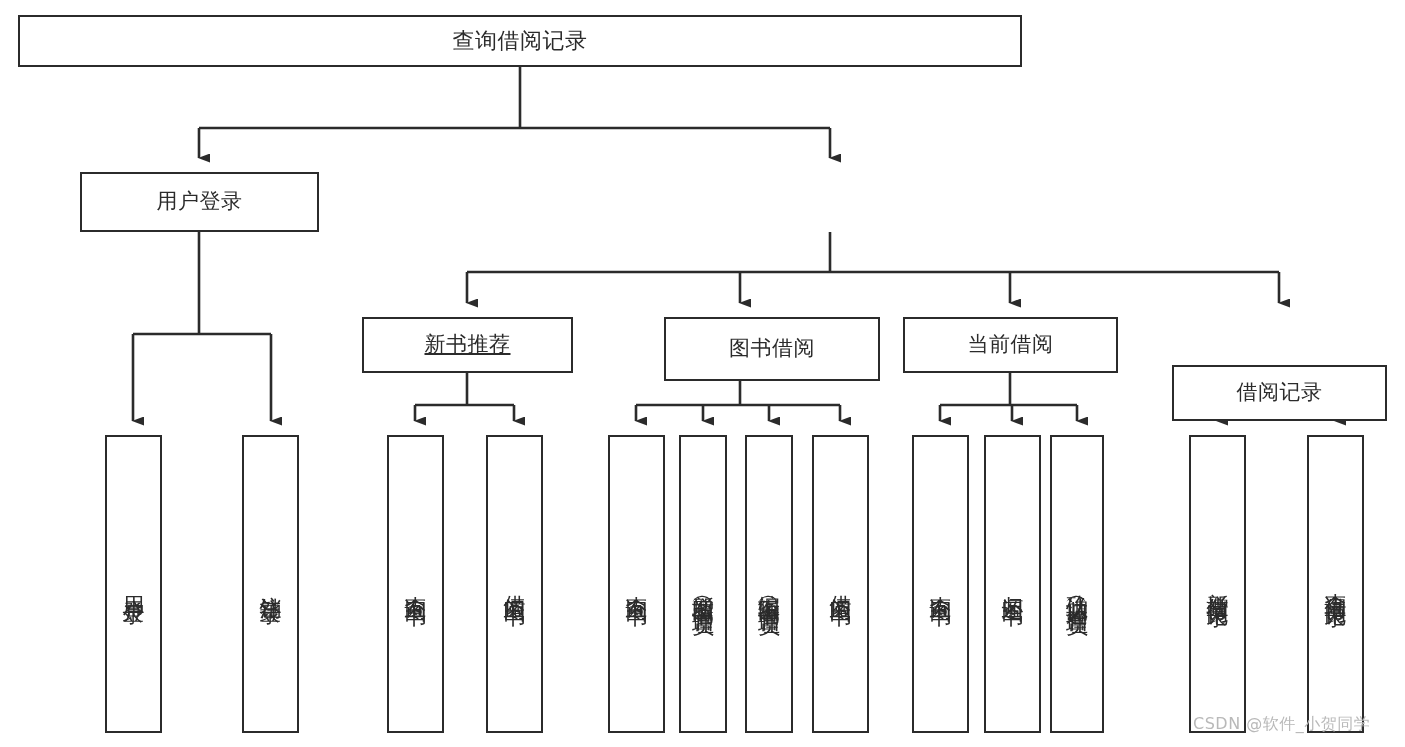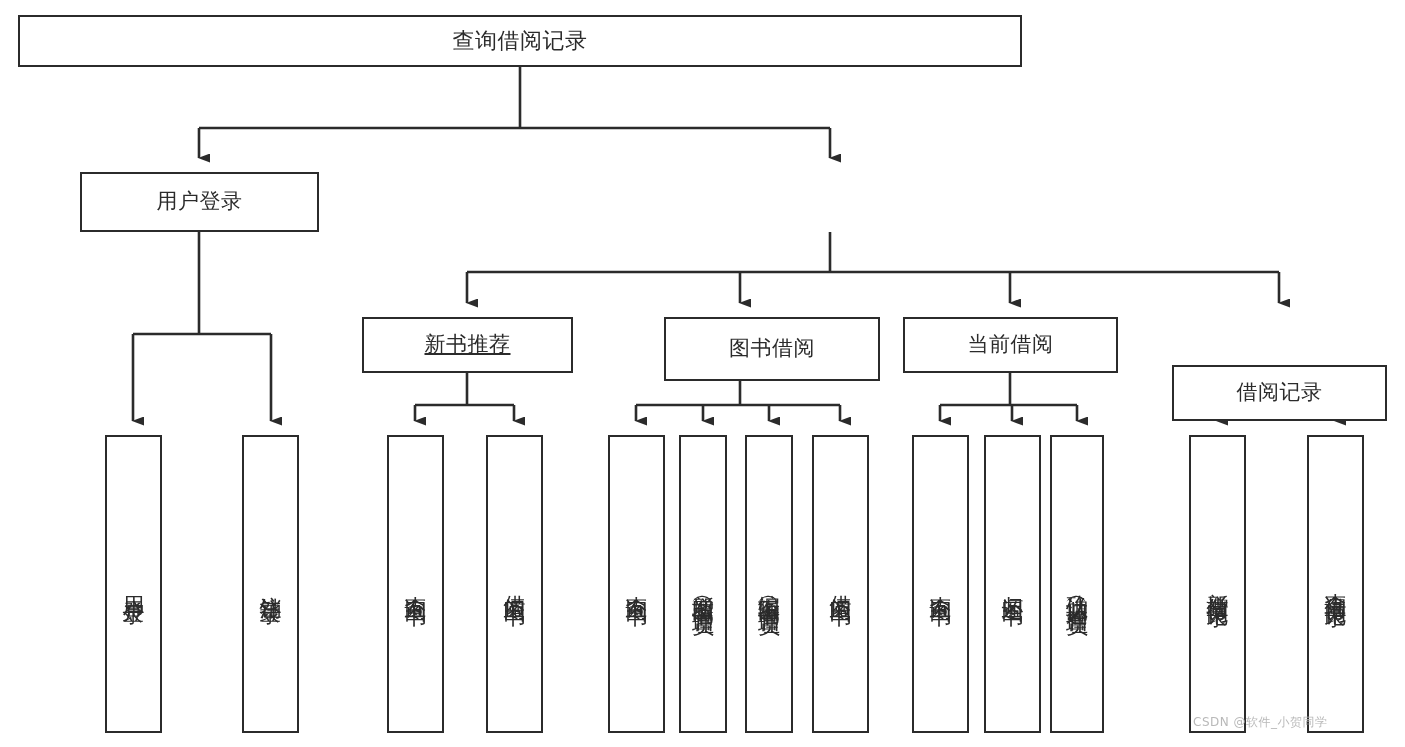--- a/index.html
+++ b/index.html
@@ -60,21 +60,21 @@
     display: flex;
     align-items: center;
     justify-content: center;
   }
   .node.leaf.top-align .node-label {
     align-items: flex-start;
     padding-top: 6px;
   }
   .watermark {
     position: absolute;
-    font-size: 12px;
+    font-size: 16px;
     color: #b9b9b9;
     white-space: nowrap;
     letter-spacing: 0.5px;
   }
 </style>
 </head>
 <body>
 
 <div id="canvas">
 

